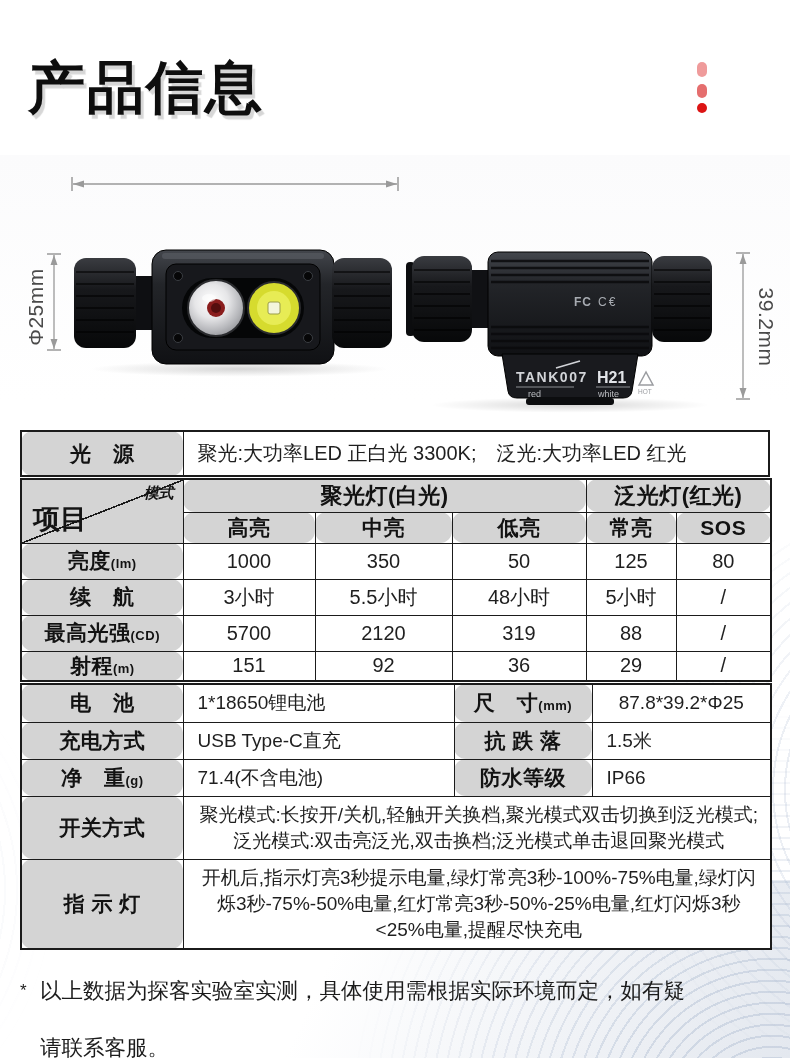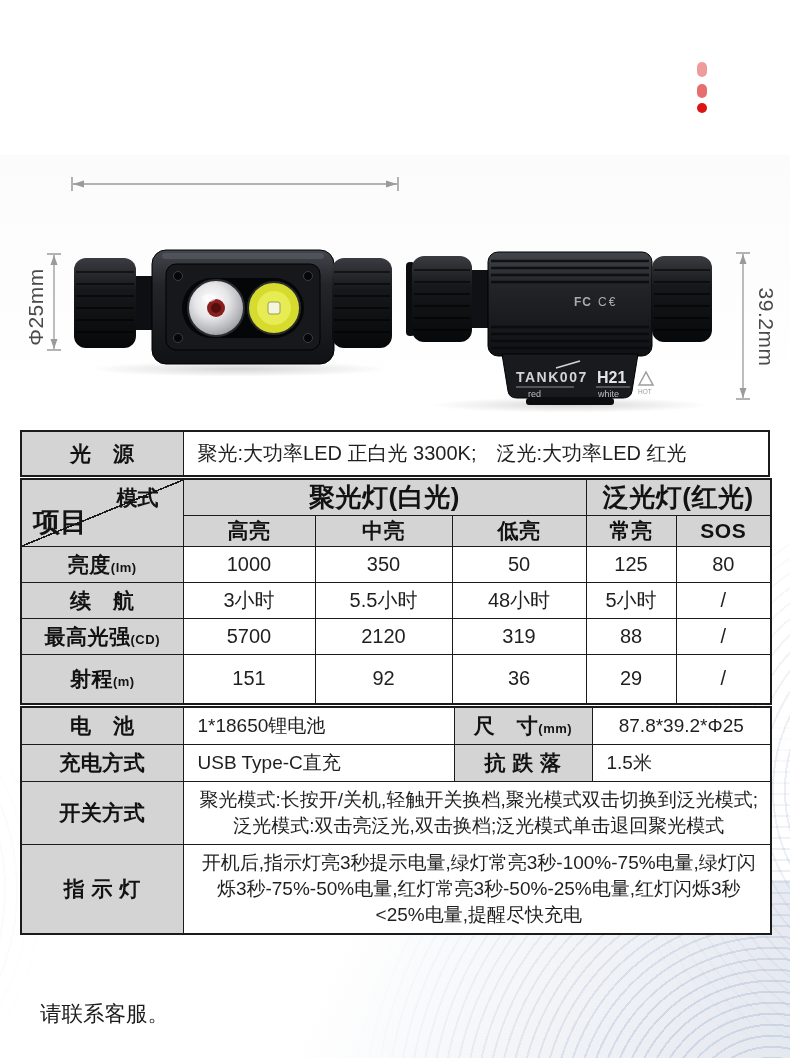--- a/index.html
+++ b/index.html
@@ -63,53 +63,54 @@
   .shadow-l { left:84px;  top:206px; width:310px; height:16px; }
   .shadow-r { left:425px; top:242px; width:290px; height:16px; }
 
   
   .tables { position:absolute; left:20px; top:430px; width:750px; }
   table { border-collapse:collapse; table-layout:fixed; width:750px;
           border:2px solid #1b1b1b; background:#ffffff; }
   .t2,.t3 { margin-top:1px; }
   td { border:1px solid #1b1b1b; overflow:hidden; }
   td.lab { background:#d4d4d4; text-align:center; font-weight:bold;
-           font-size:21px; color:#121212; letter-spacing:0.5px; }
+           font-size:21px; color:#121212; letter-spacing:0.5px;border-radius:12px; }
   td .unit { font-size:13px; font-weight:bold; }
   td.val { text-align:center; font-size:20px; color:#1f1f1f; }
   td.val-left { text-align:left; padding-left:14px; }
-  td.ghead { font-size:26px; }
+  td.ghead { font-size:22px; }
   .sos { letter-spacing:1px; }
   td.diag { position:relative; padding:0;
     background:
       linear-gradient(to bottom right,
         transparent calc(50% - 0.8px), #1b1b1b calc(50% - 0.8px),
         #1b1b1b calc(50% + 0.8px), transparent calc(50% + 0.8px)),
       #d4d4d4; }
-  td.diag .corner-top    { position:absolute; top:4px;  right:24px;  font-weight:bold; font-size:21px; }
+  td.diag .corner-top    { position:absolute; top:4px;  right:9px;  font-weight:bold; font-size:15px;font-style:italic; }
   td.diag .corner-bottom { position:absolute; bottom:6px; left:11px; font-weight:bold; font-size:27px; }
   td.multiline { font-size:19px; line-height:26px; padding:5px 10px 5px 14px; }
   .t3 td.val { font-size:19px; }
 
   
   .footnote { position:absolute; left:20px; top:974px; width:756px;
               font-size:21.5px; line-height:33px; color:#1b1b1b; }
   .footnote .star { display:inline-block; width:20px; font-size:17px; vertical-align:2px; }
   .footnote .l2 { padding-left:20px;margin-top:24px; }
 </style>
 </head>
 <body>
 
 <div class="page">
 
   <div class="bg-grad-bottom"></div>
   <div class="ripple ripple-right"></div>
   <div class="ripple ripple-left"></div>
   <div class="ripple ripple-br"></div>
 
+  <h1 class="title">产品信息</h1>
   <span class="dot dot-1"></span>
   <span class="dot dot-2"></span>
   <span class="dot dot-3"></span>
 
   <div class="hero">
 
     <div class="dim-width">
       <svg width="330" height="16">
         <line x1="2" y1="1" x2="2" y2="15" stroke="#9a9a9a" stroke-width="1.5"></line>
         <line x1="328" y1="1" x2="328" y2="15" stroke="#9a9a9a" stroke-width="1.5"></line>
@@ -304,21 +305,21 @@
         <td class="val">/</td>
       </tr>
       <tr style="height:36px">
         <td class="lab"><span>最高光强</span><span class="unit">(CD)</span></td>
         <td class="val">5700</td>
         <td class="val">2120</td>
         <td class="val">319</td>
         <td class="val">88</td>
         <td class="val">/</td>
       </tr>
-      <tr style="height:49px">
+      <tr style="height:30px">
         <td class="lab"><span>射程</span><span class="unit">(m)</span></td>
         <td class="val">151</td>
         <td class="val">92</td>
         <td class="val">36</td>
         <td class="val">29</td>
         <td class="val">/</td>
       </tr>
     </tbody>
       </table>
 
@@ -335,34 +336,41 @@
         <td class="val val-left">1*18650锂电池</td>
         <td class="lab"><span>尺　寸</span><span class="unit">(mm)</span></td>
         <td class="val">87.8*39.2*Φ25</td>
       </tr>
       <tr style="height:37px">
         <td class="lab"><span>充电方式</span><span class="unit"></span></td>
         <td class="val val-left">USB Type-C直充</td>
         <td class="lab"><span>抗 跌 落</span><span class="unit"></span></td>
         <td class="val val-left">1.5米</td>
       </tr>
+      <tr style="height:37px">
+        <td class="lab"><span>净　重</span><span class="unit">(g)</span></td>
+        <td class="val val-left">71.4(不含电池)</td>
+        <td class="lab"><span>防水等级</span><span class="unit"></span></td>
+        <td class="val val-left">IP66</td>
+      </tr>
       <tr style="height:55px">
         <td class="lab">开关方式</td>
         <td class="val multiline" colspan="3">
           <div>聚光模式:长按开/关机,轻触开关换档,聚光模式双击切换到泛光模式;</div>
           <div>泛光模式:双击亮泛光,双击换档;泛光模式单击退回聚光模式</div>
         </td>
       </tr>
       <tr style="height:68px">
         <td class="lab">指 示 灯</td>
         <td class="val multiline" colspan="3">
           <div>开机后,指示灯亮3秒提示电量,绿灯常亮3秒-100%-75%电量,绿灯闪烁3秒-75%-50%电量,红灯常亮3秒-50%-25%电量,红灯闪烁3秒&lt;25%电量,提醒尽快充电</div>
         </td>
       </tr>
     </tbody>
       </table>
   </div>
 
   <div class="footnote">
+    <div><span class="star">*</span><span>以上数据为探客实验室实测，具体使用需根据实际环境而定，如有疑</span></div>
     <div class="l2">请联系客服。</div>
   </div>
 
 </div>
 
 </body></html>

